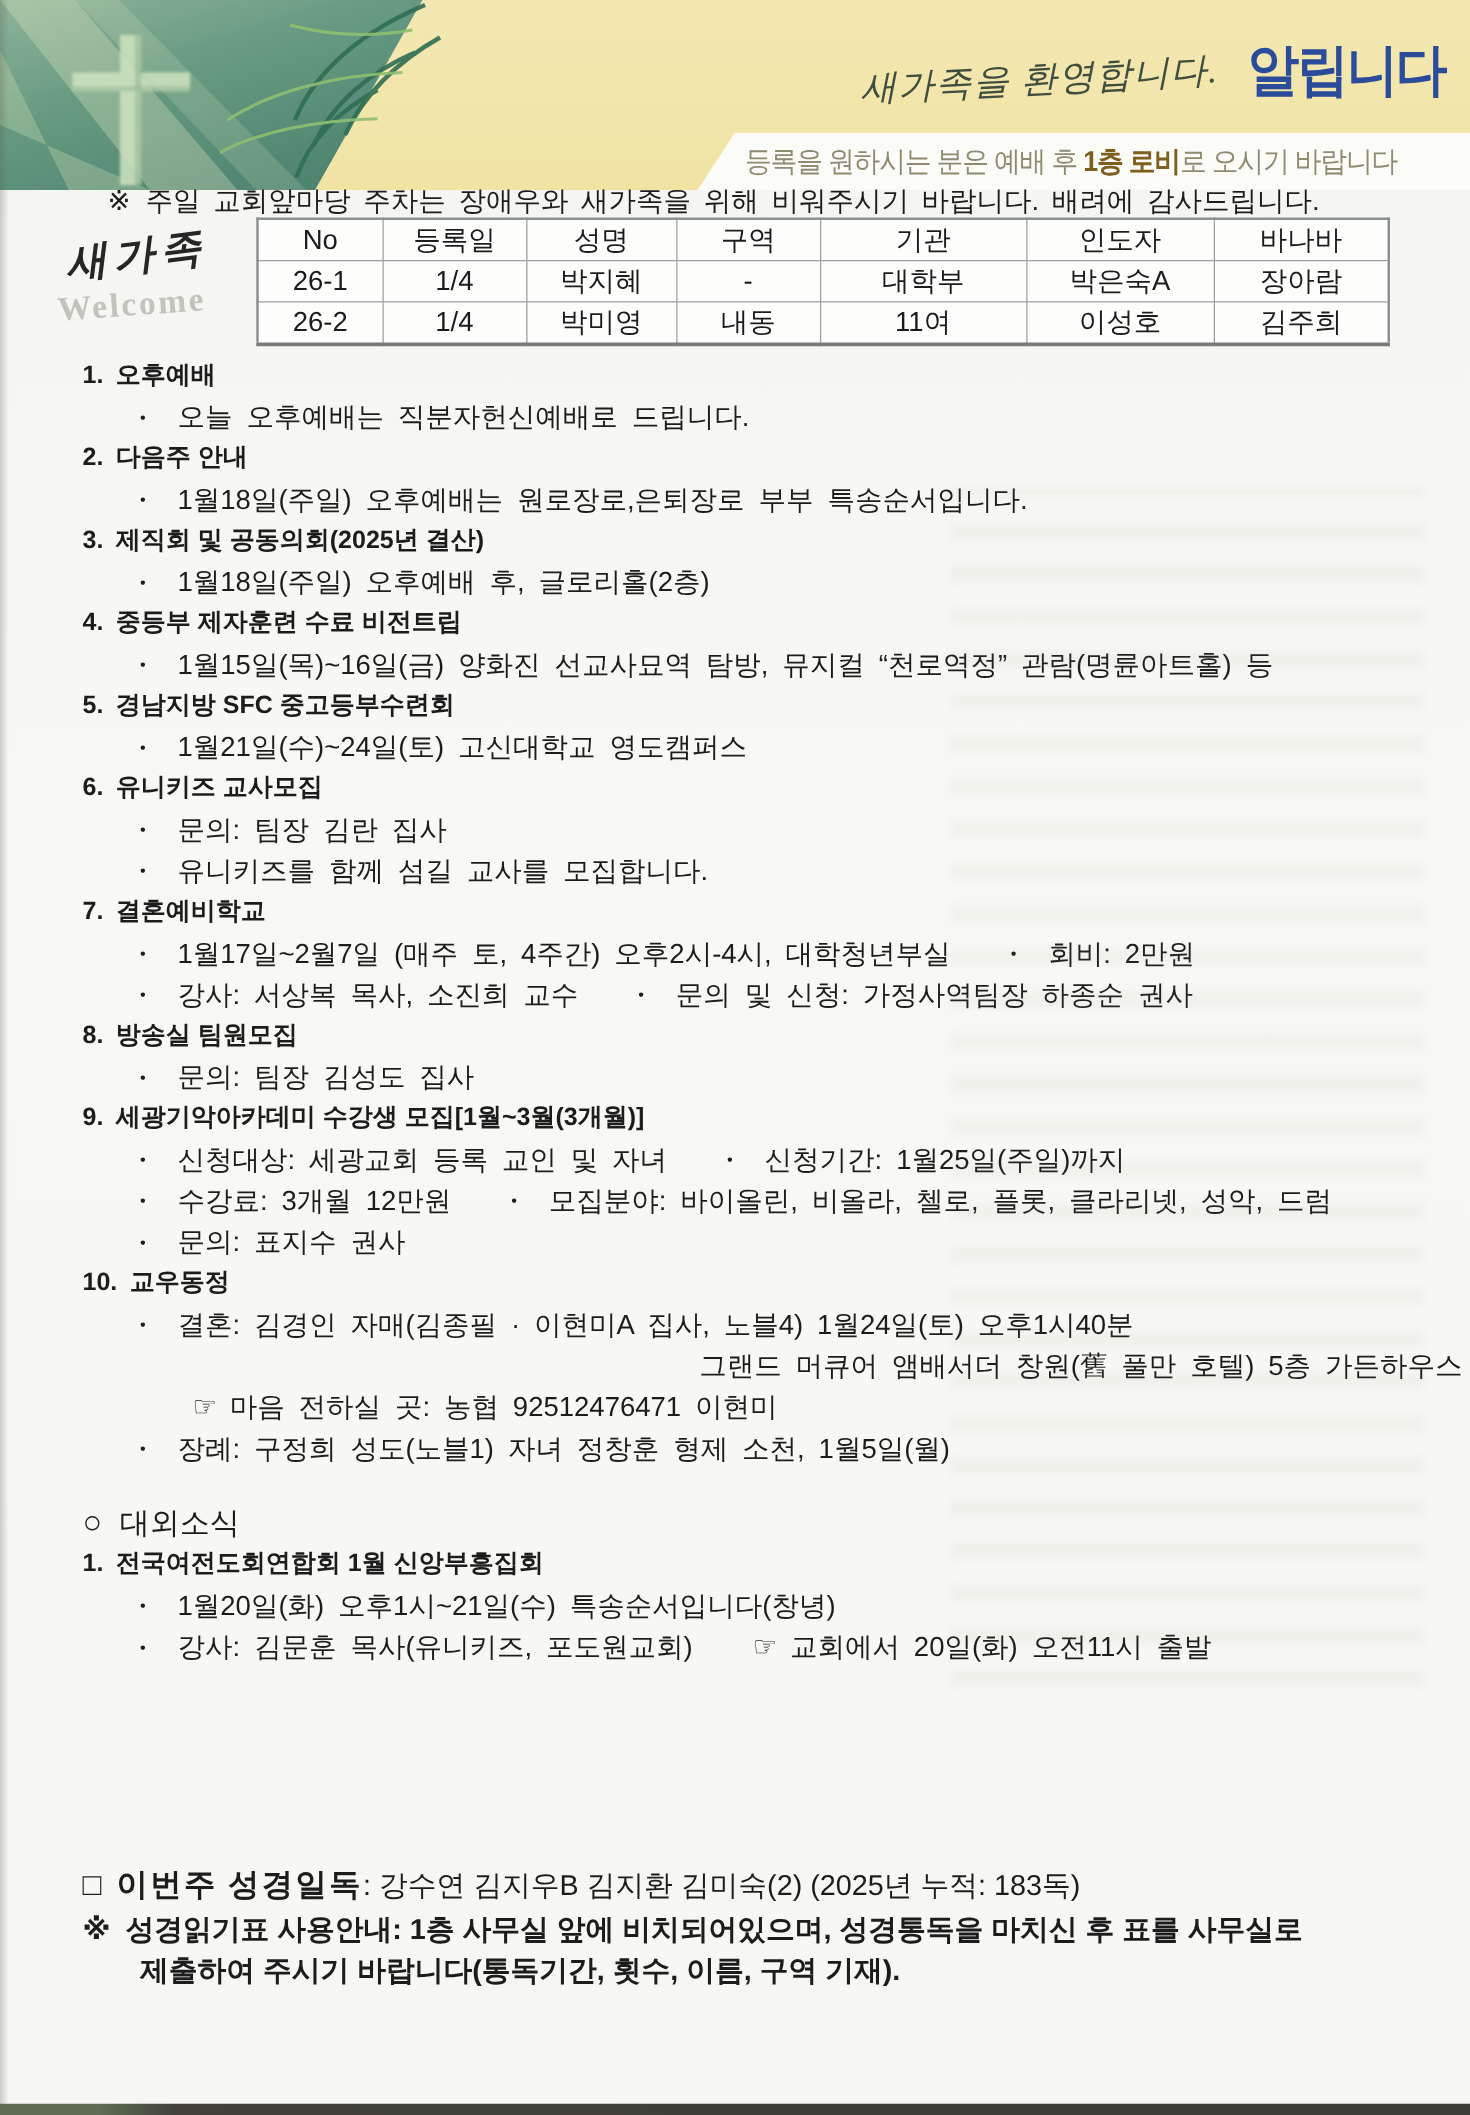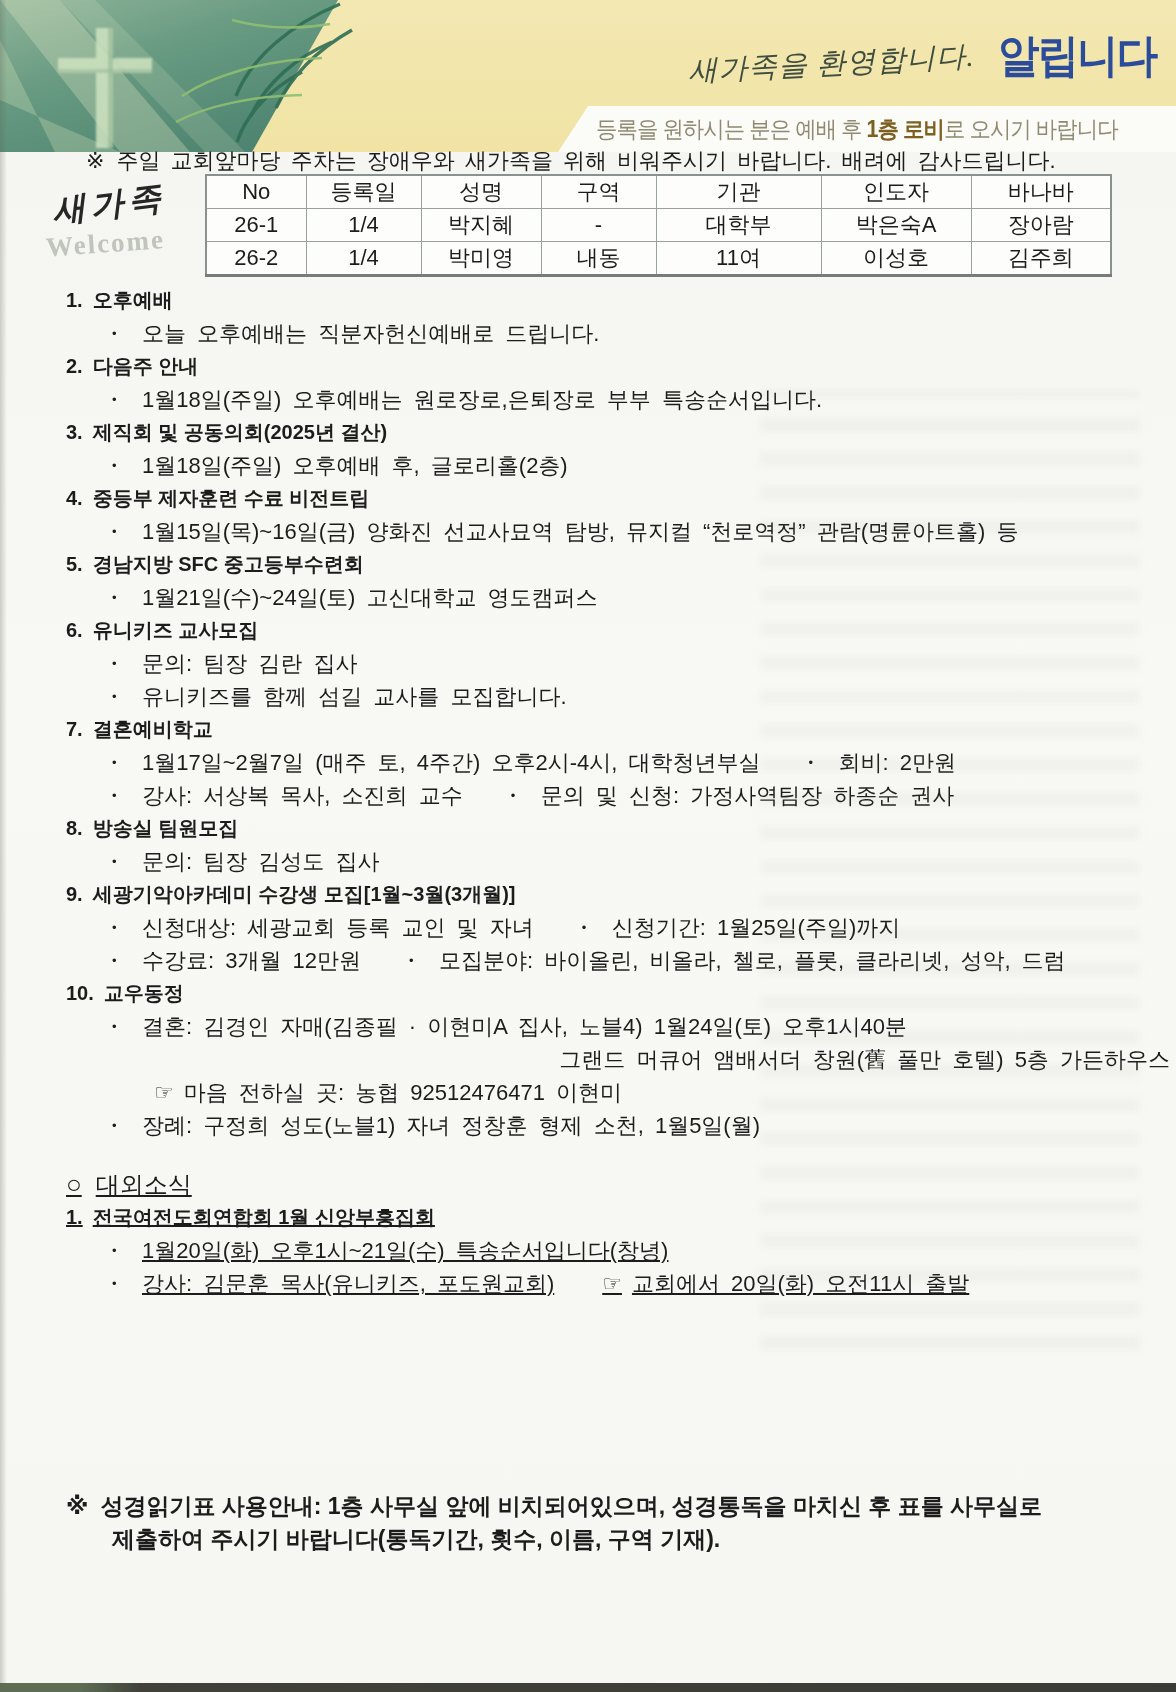--- a/index.html
+++ b/index.html
@@ -54,21 +54,21 @@
   .list{position:absolute;top:284px;left:66px;width:1104px;}
   .sec-title{line-height:33px;font-size:20px;font-weight:bold;white-space:nowrap;}
   .sec-num{margin-right:10px;}
   .line{line-height:33px;font-size:22px;padding-left:46px;word-spacing:5px;white-space:nowrap;}
   .line.ind1{padding-left:84px;text-align:right;}
   .line.ind2{padding-left:88px;}
   .bullet{display:inline-block;width:30px;font-size:13px;vertical-align:3px;}
   .pointer{margin-right:10px;}
   .gap{margin-left:48px;}
   
-  .external{margin-top:26px;text-decoration:underline;}
+  .external{margin-top:26px;}
   .ext-header{line-height:33px;font-size:24px;white-space:nowrap;}
   .ext-header .circle{font-size:26px;margin-right:14px;}
   
   .footer{position:absolute;top:1490px;left:66px;width:1090px;}
   .weekly{font-size:23px;line-height:36px;white-space:nowrap;}
   .weekly .marker{font-size:25px;margin-right:12px;}
   .weekly .wk-label{font-family:"Liberation Serif","DejaVu Serif",serif;
     font-weight:bold;font-size:25px;letter-spacing:2px;}
   .guide{font-size:23px;font-weight:bold;line-height:33px;white-space:nowrap;}
   .guide .marker{margin-right:12px;}
@@ -214,20 +214,21 @@
           <div class="line"><span class="bullet">•</span><span class="ltext">강사: 서상복 목사, 소진희 교수</span><span class="bullet gap">•</span><span class="ltext">문의 및 신청: 가정사역팀장 하종순 권사</span></div>
         </div>
         <div class="section">
           <div class="sec-title"><span class="sec-num">8.</span><span class="sec-heading">방송실 팀원모집</span></div>
           <div class="line"><span class="bullet">•</span><span class="ltext">문의: 팀장 김성도 집사</span></div>
         </div>
         <div class="section">
           <div class="sec-title"><span class="sec-num">9.</span><span class="sec-heading">세광기악아카데미 수강생 모집[1월~3월(3개월)]</span></div>
           <div class="line"><span class="bullet">•</span><span class="ltext">신청대상: 세광교회 등록 교인 및 자녀</span><span class="bullet gap">•</span><span class="ltext">신청기간: 1월25일(주일)까지</span></div>
           <div class="line"><span class="bullet">•</span><span class="ltext">수강료: 3개월 12만원</span><span class="bullet gap">•</span><span class="ltext">모집분야: 바이올린, 비올라, 첼로, 플롯, 클라리넷, 성악, 드럼</span></div>
+          <div class="line"><span class="bullet">•</span><span class="ltext">문의: 표지수 권사</span></div>
         </div>
         <div class="section">
           <div class="sec-title"><span class="sec-num">10.</span><span class="sec-heading">교우동정</span></div>
           <div class="line"><span class="bullet">•</span><span class="ltext">결혼: 김경인 자매(김종필 · 이현미A 집사, 노블4) 1월24일(토) 오후1시40분</span></div>
           <div class="line ind1"><span class="ltext">그랜드 머큐어 앰배서더 창원(舊 풀만 호텔) 5층 가든하우스</span></div>
           <div class="line ind2"><span class="pointer">☞</span><span class="ltext">마음 전하실 곳: 농협 92512476471 이현미</span></div>
           <div class="line"><span class="bullet">•</span><span class="ltext">장례: 구정희 성도(노블1) 자녀 정창훈 형제 소천, 1월5일(월)</span></div>
         </div>
       </div>
     <div class="external">
@@ -238,20 +239,23 @@
           <div class="section">
             <div class="sec-title"><span class="sec-num">1.</span><span class="sec-heading">전국여전도회연합회 1월 신앙부흥집회</span></div>
             <div class="line"><span class="bullet">•</span><span class="ltext">1월20일(화) 오후1시~21일(수) 특송순서입니다(창녕)</span></div>
             <div class="line"><span class="bullet">•</span><span class="ltext">강사: 김문훈 목사(유니키즈, 포도원교회)</span><span class="pointer gap">☞</span><span class="ltext">교회에서 20일(화) 오전11시 출발</span></div>
           </div>
         </div>
     </div>
   </div>
 
   <div class="footer">
+    <div class="weekly">
+      <span class="marker">□</span><span class="wk-label">이번주 성경일독</span><span>: 강수연 김지우B 김지환 김미숙(2)  (2025년 누적: 183독)</span>
+    </div>
     <div class="guide">
       <div>
         <span class="marker">※</span><span>성경읽기표 사용안내: 1층 사무실 앞에 비치되어있으며, 성경통독을 마치신 후 표를 사무실로</span>
       </div>
       <div class="guide-l2">제출하여 주시기 바랍니다(통독기간, 횟수, 이름, 구역 기재).</div>
     </div>
   </div>
 
   <div class="bleed"></div>
   <div class="edge-left"></div>

